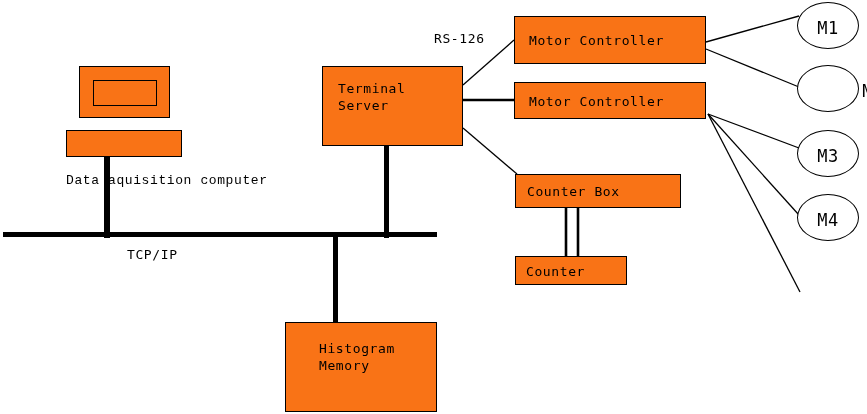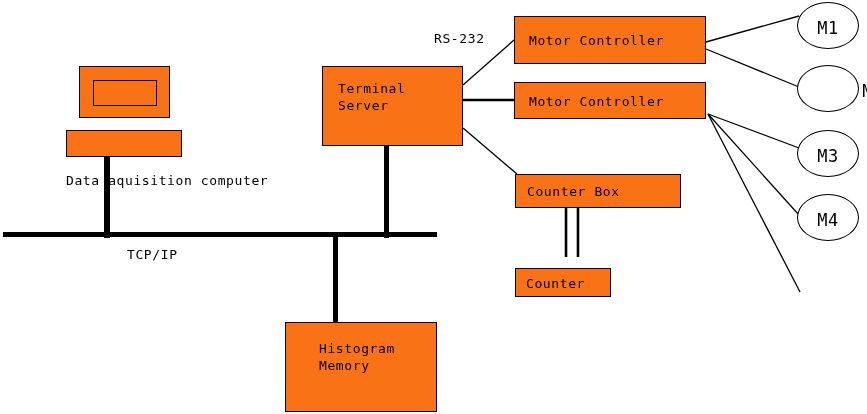--- a/index.html
+++ b/index.html
@@ -98,44 +98,44 @@
   <div class="bus-line" style="left:104px; top:155px; width:6px; height:83px;"></div>
 
   <div class="bus-line" style="left:384px; top:145px; width:5px; height:93px;"></div>
 
   <div class="bus-line" style="left:333px; top:232px; width:5px; height:92px;"></div>
 
   <div class="node-box" style="left:79px; top:66px; width:91px; height:52px;"></div>
   <div class="node-box" style="left:93px; top:80px; width:64px; height:26px;"></div>
   <div class="node-box" style="left:66px; top:130px; width:116px; height:27px;"></div>
 
-  <div class="free-label" style="left:66px; top:173px;">Data aquisition computer</div>
+  <div class="free-label" style="left:66px; top:173px;font-family:Liberation Mono, monospace;">Data aquisition computer</div>
 
   <div class="free-label" style="left:127px; top:247px;">TCP/IP</div>
 
-  <div class="free-label" style="left:434px; top:31px;">RS-232</div>
+  <div class="free-label" style="left:434px; top:31px;">RS-126</div>
 
   <div class="node-box" style="left:322px; top:66px; width:141px; height:80px;">
     <div class="node-label" style="left:15px; top:13px;">Terminal
 Server</div>
   </div>
 
   <div class="node-box" style="left:514px; top:16px; width:192px; height:48px;">
     <div class="node-label" style="left:14px; top:15px;">Motor Controller</div>
   </div>
 
   <div class="node-box" style="left:514px; top:82px; width:192px; height:37px;">
     <div class="node-label" style="left:14px; top:10px;">Motor Controller</div>
   </div>
 
   <div class="node-box" style="left:515px; top:174px; width:166px; height:34px;">
     <div class="node-label" style="left:11px; top:8px;">Counter Box</div>
   </div>
 
-  <div class="node-box" style="left:515px; top:268px; width:96px; height:29px;">
+  <div class="node-box" style="left:515px; top:256px; width:112px; height:29px;">
     <div class="node-label" style="left:10px; top:6px;">Counter</div>
   </div>
 
   <div class="node-box" style="left:285px; top:322px; width:152px; height:90px;">
     <div class="node-label" style="left:33px; top:17px;">Histogram
 Memory</div>
   </div>
 
   <div class="ellipse-node" style="left:797px; top:2px; width:62px; height:47px;">
     <div class="ellipse-label" style="top:15px;">M1</div>

